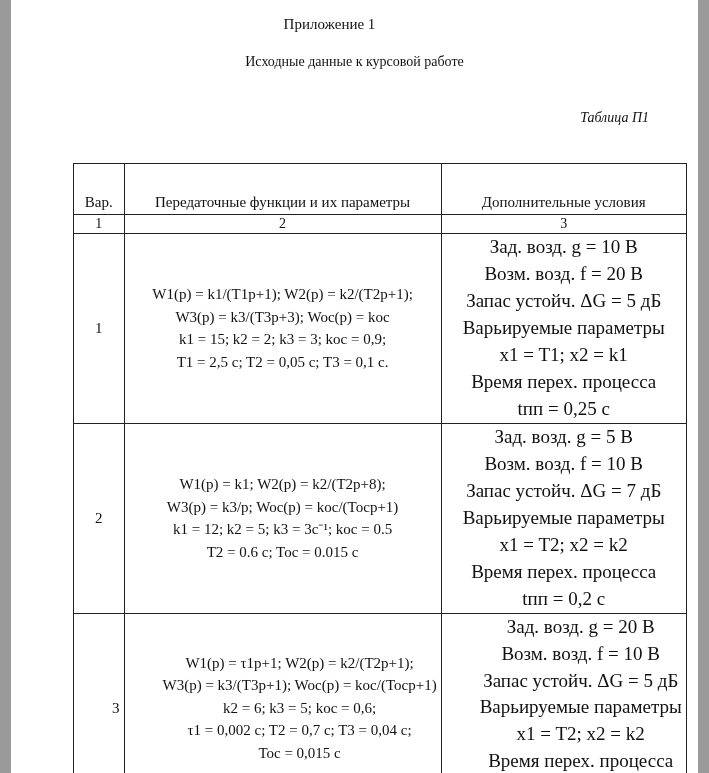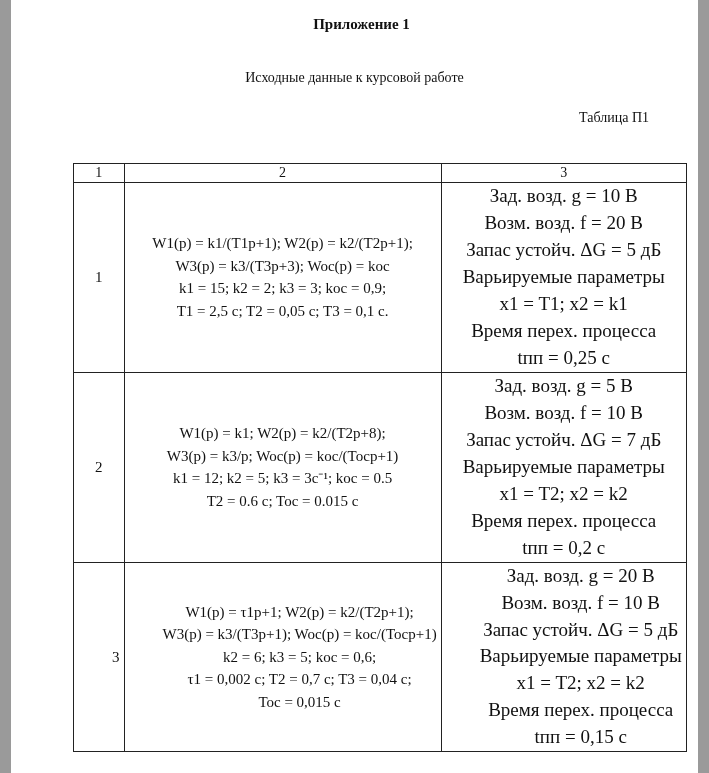--- a/index.html
+++ b/index.html
@@ -1,21 +1,21 @@
 <!DOCTYPE html>
 <html><head>
 <meta charset="utf-8">
 <style>
   html, body { margin:0; padding:0; }
   body { width:709px; height:773px; background:#9a9a9a; position:relative; overflow:hidden;
          font-family:"Liberation Serif", serif; color:#111; }
   .page { position:absolute; left:11px; top:0; width:687px; height:773px; background:#fff; }
-  .title { position:absolute; left:0; width:659px; top:16px; text-align:center; font-weight:bold; font-size:15px;margin-left:32px; }
-  .subtitle { position:absolute; left:0; width:709px; top:54px; text-align:center; font-size:14px;margin-top:16px; }
-  .tabno { position:absolute; right:60px; top:110px; font-size:14px; }
+  .title { position:absolute; left:0; width:659px; top:16px; text-align:center; font-weight:normal; font-size:15px; }
+  .subtitle { position:absolute; left:0; width:709px; top:54px; text-align:center; font-size:14px; }
+  .tabno { position:absolute; right:60px; top:110px; font-size:14px;font-style:italic; }
   table { position:absolute; left:73px; top:163px; width:586px; border-collapse:collapse;
           font-size:15px; }
   td { border:1.5px solid #222; text-align:center; vertical-align:middle; padding:0 4px; line-height:1.2; }
   .c1 { width:48px; }
   .c2 { width:316px; }
   .c3 { width:205px; }
   .hdr td { height:47px; vertical-align:bottom; padding-bottom:3px; }
   .num td { height:18px; font-size:14px; }
   .r1 td { height:157px; }
   .r2 td { height:164px; }
@@ -26,20 +26,25 @@
 </head>
 <body>
 
 <div class="page"></div>
 <div class="title">Приложение 1</div>
 <div class="subtitle">Исходные данные к курсовой работе</div>
 <div class="tabno">Таблица П1</div>
 
 <table>
   <tbody>
+      <tr class="hdr">
+    <td class="c1">Вар.</td>
+    <td class="c2">Передаточные функции и их параметры</td>
+    <td class="c3"><span>Дополнительные условия</span></td>
+  </tr>
   <tr class="num">
     <td>1</td>
     <td>2</td>
     <td>3</td>
   </tr>
   <tr class="r1">
     <td>1</td>
     <td>
       <span class="fl">W1(p) = k1/(T1p+1);   W2(p) = k2/(T2p+1);</span>
       <span class="fl">W3(p) = k3/(T3p+3);   Woc(p) = koc</span>

